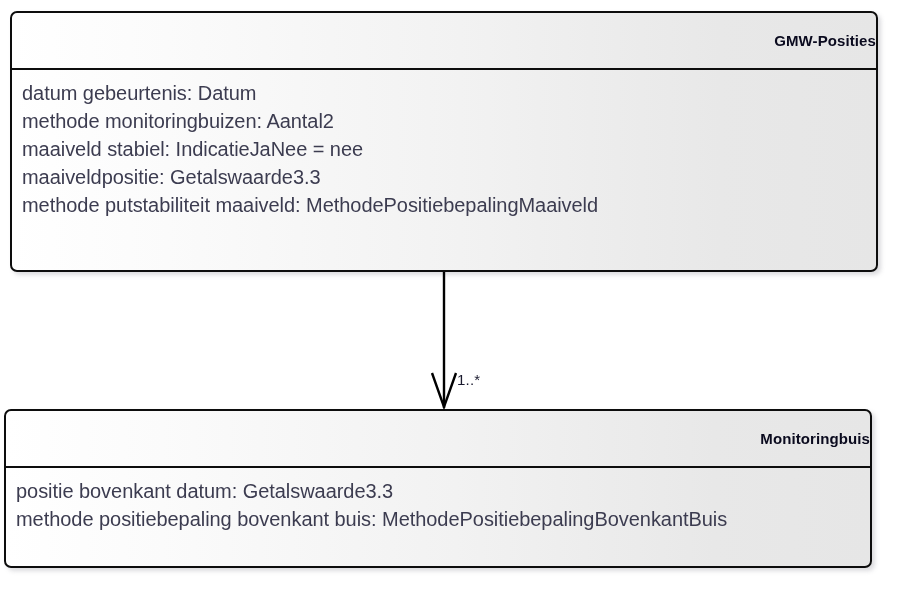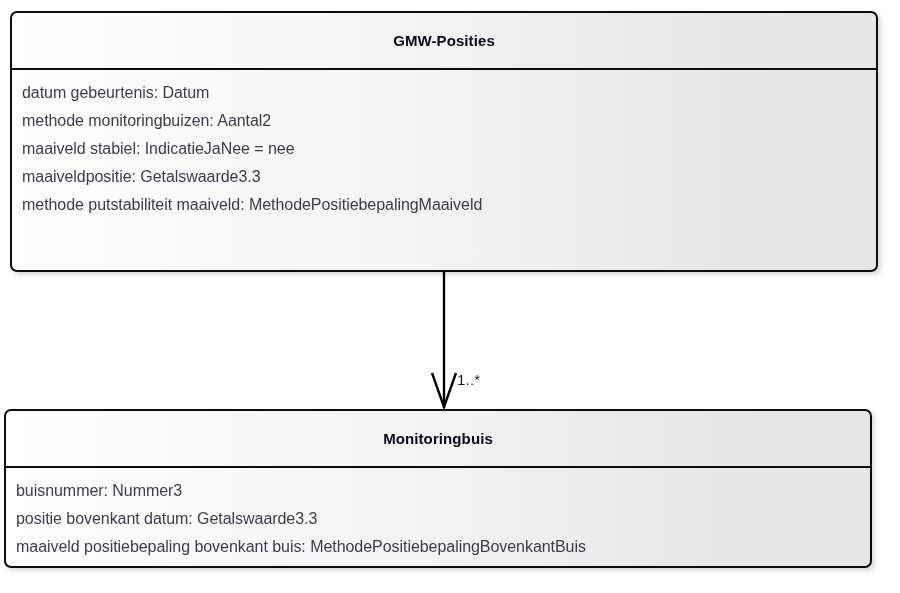--- a/index.html
+++ b/index.html
@@ -30,40 +30,40 @@
     background: linear-gradient(to right, #ffffff 0%, #fbfbfb 18%, #f2f2f2 52%, #e8e8e8 82%, #e6e6e6 100%);
     box-shadow: 3px 3px 4px rgba(140,140,150,0.30);
     overflow: hidden;
   }
 
   .uml-class-header {
     box-sizing: border-box;
     width: 100%;
     display: flex;
     align-items: center;
-    justify-content: center;
+    justify-content: flex-end;
     border-bottom: 2px solid #0d0d0d;
   }
 
   .uml-class-name {
     font-size: 15px;
     font-weight: bold;
     color: #0a0a1e;
     letter-spacing: 0.1px;
     text-align: center;
     white-space: nowrap;
   }
 
   .uml-class-body {
     box-sizing: border-box;
     padding: 9px 0 8px 10px;
   }
 
   .uml-attribute {
-    font-size: 16px;
+    font-size: 20px;
     line-height: 28px;
     color: #3c3c50;
     white-space: nowrap;
     letter-spacing: -0.05px;
   }
 
   
   #association-connector {
     position: absolute;
     left: 0;
@@ -97,23 +97,22 @@
       <div class="uml-attribute">maaiveldpositie: Getalswaarde3.3</div>
       <div class="uml-attribute">methode putstabiliteit maaiveld: MethodePositiebepalingMaaiveld</div>
     </div>
   </div>
 
   <div class="uml-class" id="class-monitoringbuis" style="left:4px; top:409px; width:868px; height:159px;">
     <div class="uml-class-header" style="height:57px;">
       <span class="uml-class-name">Monitoringbuis</span>
     </div>
     <div class="uml-class-body">
-      <div class="uml-attribute">buisnummer: Nummer3</div>
       <div class="uml-attribute">positie bovenkant datum: Getalswaarde3.3</div>
-      <div class="uml-attribute">maaiveld positiebepaling bovenkant buis: MethodePositiebepalingBovenkantBuis</div>
+      <div class="uml-attribute">methode positiebepaling bovenkant buis: MethodePositiebepalingBovenkantBuis</div>
     </div>
   </div>
 
   <svg id="association-connector" viewBox="0 0 900 593" width="900" height="593">
     <line x1="444" y1="272" x2="444" y2="408" stroke="#000000" stroke-width="2.4"></line>
     <path d="M 432 373 L 444 407 L 456 373" fill="none" stroke="#000000" stroke-width="2.4" stroke-linecap="butt" stroke-linejoin="miter"></path>
   </svg>
 
   <span class="multiplicity-label" style="left:457px; top:371px;">1..*</span>
 

